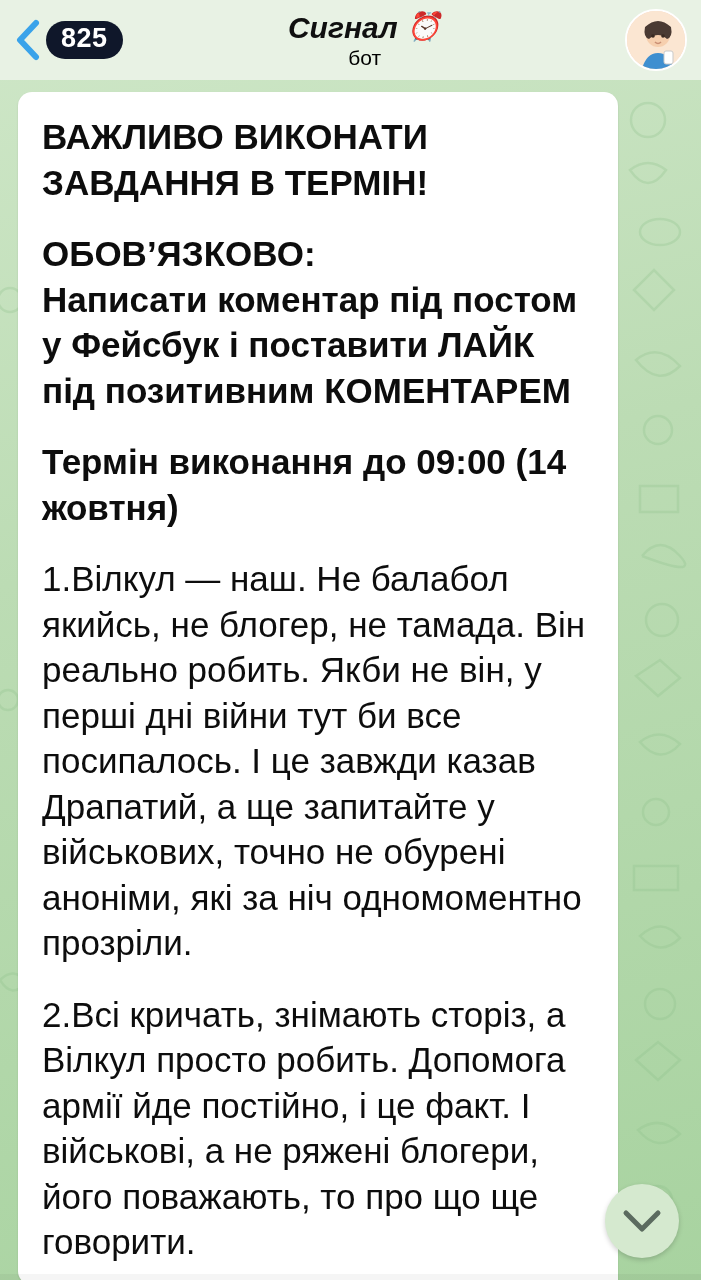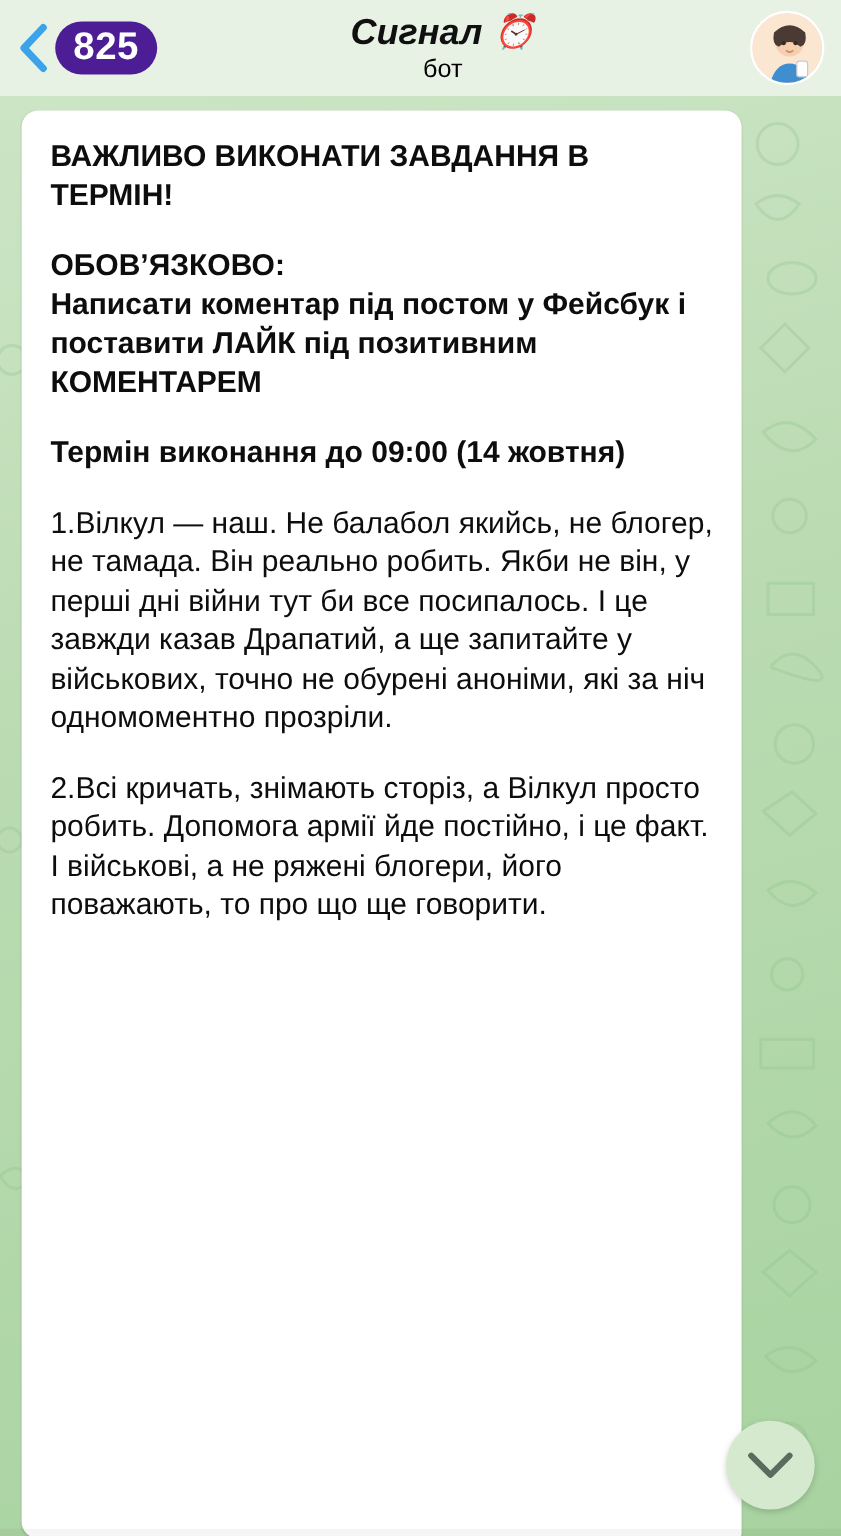--- a/index.html
+++ b/index.html
@@ -40,23 +40,23 @@
     align-items: center;
     gap: 6px;
     flex: 0 0 auto;
   }
   #back-chevron {
     width: 26px; height: 42px;
     position: relative;
   }
   #back-chevron svg { display: block; }
   #unread-badge {
-    background: #4c1d95;
+    background: #0f172a;
     color: #fff;
-    font-size: 32px;
+    font-size: 27px;
     font-weight: 700;
     border-radius: 22px;
     padding: 3px 15px 5px 15px;
     line-height: 1.1;
     letter-spacing: .5px;
   }
   #title-block {
     flex: 1 1 auto;
     text-align: center;
     margin-left: -18px;
@@ -96,21 +96,21 @@
     left: 18px;
     width: 600px;
     min-height: 1190px;
     background: #ffffff;
     border-radius: 14px 14px 4px 14px;
     padding: 22px 24px 20px 24px;
     z-index: 5;
     box-shadow: 0 1px 2px rgba(0,0,0,.12);
   }
   .msg-p {
-    font-size: 25px;
+    font-size: 35px;
     line-height: 1.30;
     color: #0d0d0d;
     margin-bottom: 26px;
     word-wrap: break-word;
   }
   .msg-p.bold { font-weight: 700; }
   .msg-p.tight { margin-bottom: 0; }
   .msg-p:last-child { margin-bottom: 0; }
   .nowrap-block { white-space: pre-wrap; }
 

